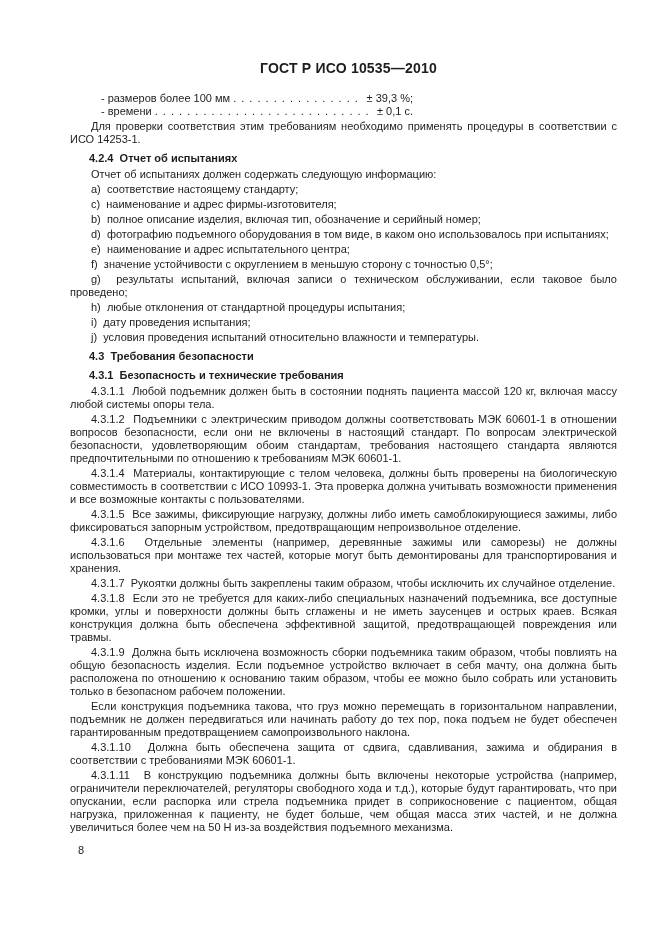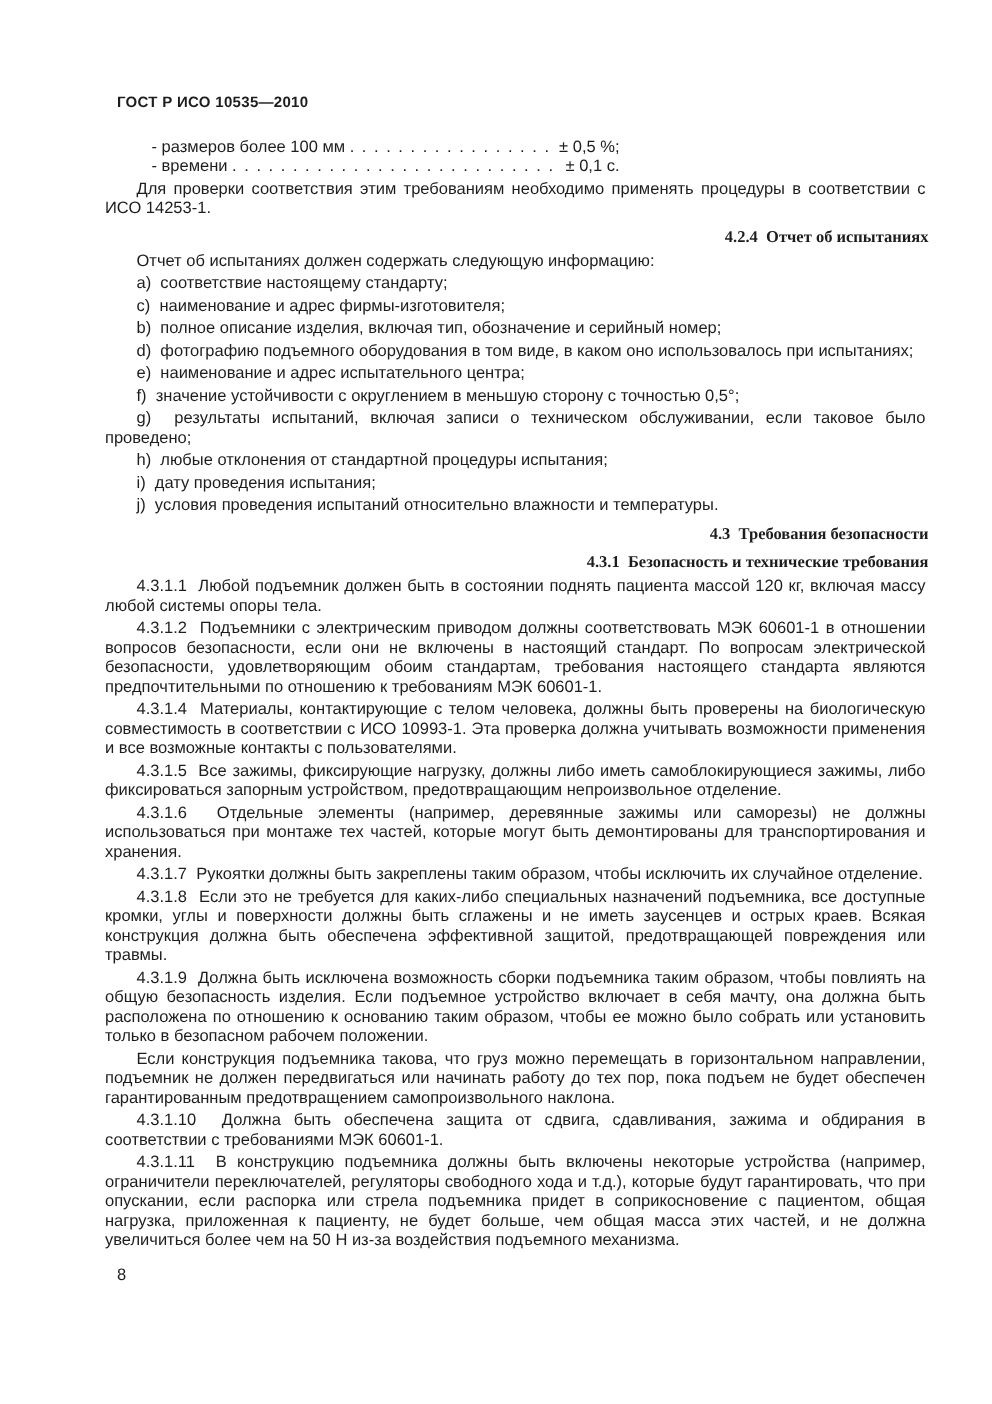--- a/index.html
+++ b/index.html
@@ -11,36 +11,36 @@
     background: #ffffff;
     color: #1d1d1d;
     font-family: "Liberation Sans", sans-serif;
     font-size: 11px;
     line-height: 13px;
     padding: 62px 42px 0 68px;
     overflow: hidden;
   }
   .doc-header {
     font-weight: 700;
-    font-size: 10px;
+    font-size: 14px;
     letter-spacing: 0.2px;
     margin: 0 0 17px 10px;
+    text-align: center;
   }
   .content { width: 551px; }
   .para {
     margin: 2px;
     text-indent: 21px;
     text-align: justify;
   }
   .heading {
     margin: 6px 0 3px 0;
     text-indent: 21px;
     font-weight: 700;
-    text-align: right;
-    font-family: Liberation Serif, serif;
+    text-align: left;
   }
   .tol-row {
     display: flex;
     align-items: baseline;
     width: 312px;
     margin-left: 33px;
   }
   .tol-label { white-space: nowrap; }
   .tol-value { white-space: nowrap; }
   .tol-dots {
@@ -62,21 +62,21 @@
 <body>
 
 <div class="page">
   <div class="doc-header">ГОСТ Р ИСО 10535—2010</div>
 
   <div class="content">
 
     <div class="tol-row">
       <span class="tol-label">- размеров более 100 мм</span>
       <span class="tol-dots"></span>
-      <span class="tol-value">± 0,5 %;</span>
+      <span class="tol-value">± 39,3 %;</span>
     </div>
     <div class="tol-row">
       <span class="tol-label">- времени</span>
       <span class="tol-dots"></span>
       <span class="tol-value">± 0,1 с.</span>
     </div>
 
     <p class="para">Для проверки соответствия этим требованиям необходимо применять процедуры в соответствии с ИСО 14253-1.</p>
     <p class="heading">4.2.4&nbsp; Отчет об испытаниях</p>
     <p class="para">Отчет об испытаниях должен содержать следующую информацию:</p>

